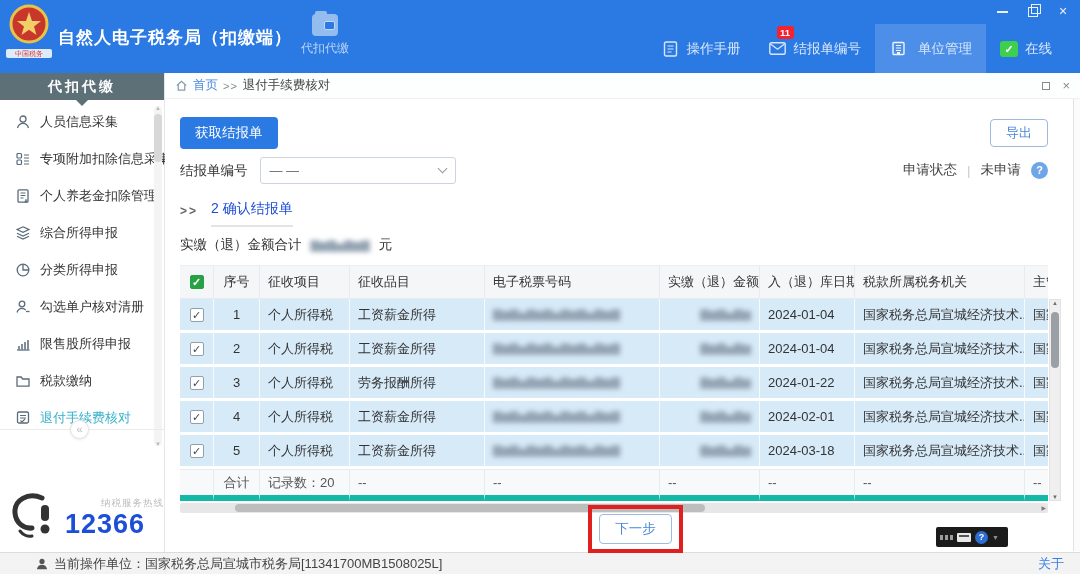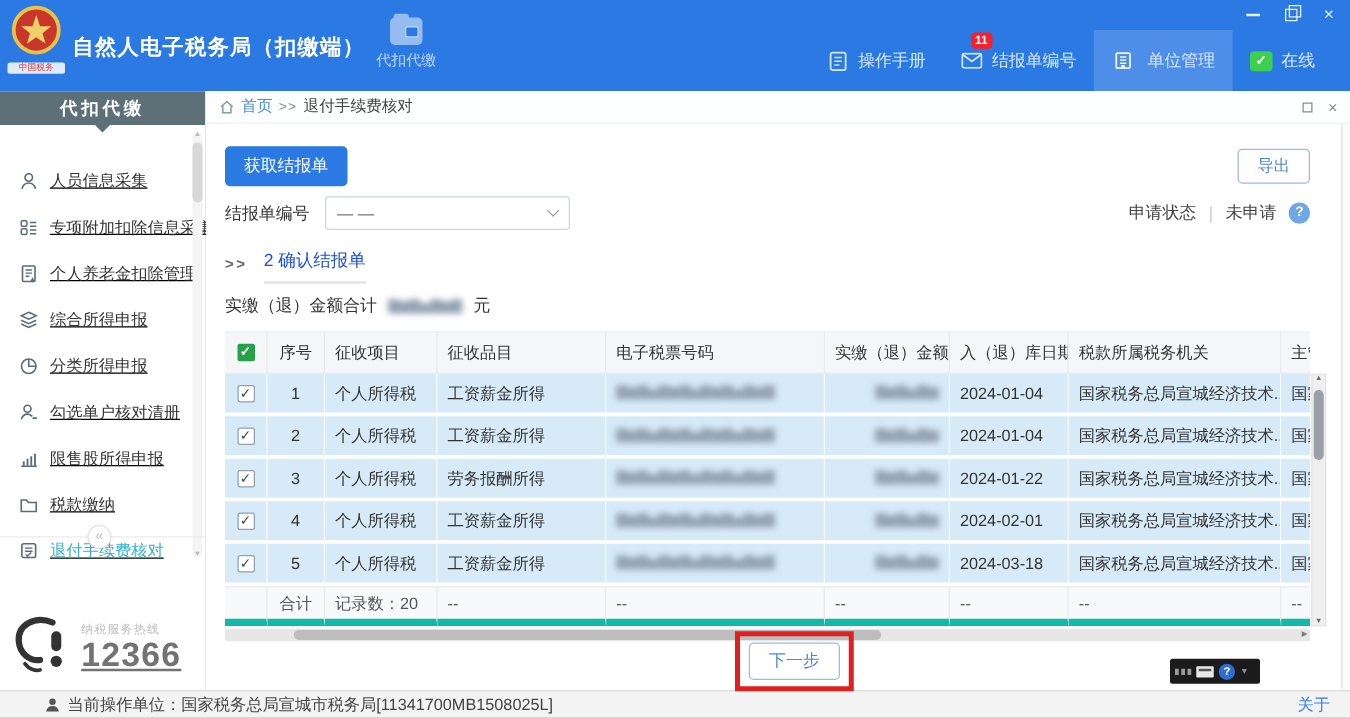--- a/index.html
+++ b/index.html
@@ -31,33 +31,33 @@
   .badge { position:absolute; top:2px; left:22px; min-width:17px; height:13px; background:#f5222d; color:#fff; font-size:9.5px; line-height:13px; text-align:center; border-radius:3px; padding:0 2px; font-weight:bold; }
   .online-ic { width:18px; height:16px; background:#3ecf4e; border-radius:3px; color:#fff; font-size:11px; line-height:16px; text-align:center; font-weight:bold; }
 
   
   .body { display:flex; height:479px; }
 
   
   .sidebar { position:relative; width:165px; background:#fff; border-right:1px solid #e4e7ea; flex:none; }
   .side-header { height:27px; background:#5d7078; color:#fff; text-align:center; line-height:27px; font-size:14px; font-weight:bold; letter-spacing:3px; position:relative; }
   .side-header::after { content:""; position:absolute; left:76px; bottom:-6px; border:6px solid transparent; border-top-color:#5d7078; border-bottom:none; }
-  .menu { padding-top:26px;text-decoration:underline; }
+  .menu { padding-top:3px; }
   .menu-item { height:37px; display:flex; align-items:center; gap:9px; padding-left:15px; font-size:13px; color:#333; cursor:pointer; white-space:nowrap; }
   .menu-item.active { color:#35b0c9; }
   .menu-item svg { flex:none; }
   .side-scroll { position:absolute; right:2px; top:33px; width:8px; height:340px; background:#f4f4f4; border-radius:4px; }
   .side-scroll .tri { position:absolute; left:0; width:8px; text-align:center; font-size:6px; color:#b9b9b9; }
   .side-thumb { position:absolute; left:0; top:8px; width:8px; height:48px; background:#d8d8d8; border-radius:4px; }
   .side-divider { position:absolute; left:0; right:0; top:356px; border-top:1px solid #ebebeb; }
   .collapse-btn { position:absolute; top:-10px; left:70px; width:19px; height:19px; background:#fff; border:1px solid #e3e3e3; border-radius:50%; color:#b9b9b9; font-size:11px; line-height:17px; text-align:center; box-shadow:0 1px 3px rgba(0,0,0,.08); cursor:pointer; }
   .hotline { position:absolute; bottom:9px; left:8px; display:flex; align-items:center; gap:5px; }
   .hotline-txt { display:flex; flex-direction:column; }
-  .hotline-caption { font-size:9.5px; color:#bdbdbd; letter-spacing:1px; margin-bottom:1px; }
-  .hotline-number { font-size:27px; color:#737373; font-weight:bold; letter-spacing:1px; line-height:27px;text-decoration:underline; }
+  .hotline-caption { font-size:9.5px; color:#bdbdbd; letter-spacing:1px; margin-bottom:1px;margin-left:36px; }
+  .hotline-number { font-size:27px; color:#1d4ed8; font-weight:bold; letter-spacing:1px; line-height:27px; }
 
   
   .main { position:relative; flex:1; background:#fff; }
   .breadcrumb-bar { height:26px; display:flex; align-items:center; gap:5px; padding:0 10px; font-size:12.5px; color:#555; border-bottom:1px solid #eef1f4; background:#fdfefe; }
   .bc-home { color:#4d8ae0; }
   .bc-sep { color:#8a8a8a; letter-spacing:1px; font-size:11px; }
   .bc-current { color:#444; }
   .panel-controls { margin-left:auto; display:flex; gap:12px; align-items:center; color:#8a8a8a; }
   .pc-restore { width:8px; height:8px; border:1.3px solid #8a8a8a; display:inline-block; cursor:pointer; }
   .pc-close { font-size:13px; cursor:pointer; line-height:10px; }

